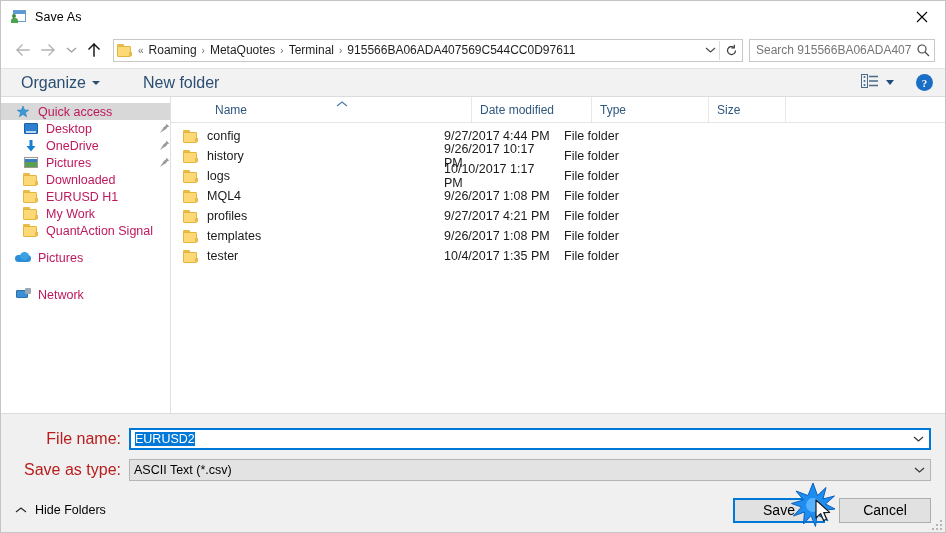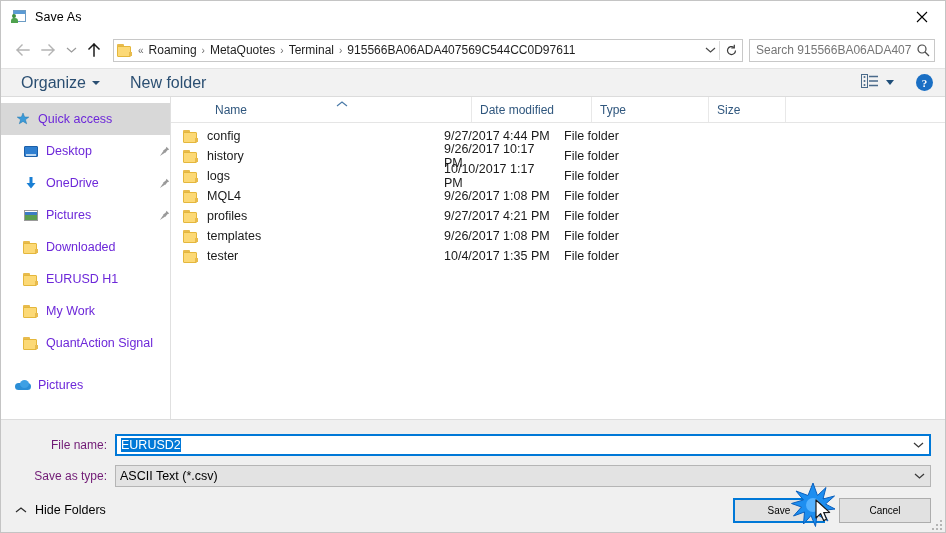--- a/index.html
+++ b/index.html
@@ -281,27 +281,27 @@
   .sidebar {
     width: 170px;
     min-width: 170px;
     background: #ffffff;
     border-right: 1px solid #e0e0e0;
     padding-top: 6px;
     box-sizing: border-box;
     overflow: hidden;
   }
   .nav-item {
-    height: 32px;
+    height: 17px;
     display: flex;
     align-items: center;
     padding-right: 0;
     box-sizing: border-box;
     font-size: 12.5px;
-    color: #6d28d9;
+    color: #be185d;
     white-space: nowrap;
   }
   .nav-item.selected { background: #d8d8d8; }
   .nav-item .ico {
     width: 16px; height: 16px;
     margin-right: 7px;
     flex: none;
     display: flex;
     align-items: center;
     justify-content: center;
@@ -469,25 +469,25 @@
     min-height: 0;
   }
   .form-row {
     display: flex;
     align-items: center;
     height: 26px;
     margin-bottom: 5px;
     padding-right: 14px;
   }
   .form-label {
-    width: 114px;
+    width: 128px;
     text-align: right;
     padding-right: 8px;
-    font-size: 12px;
-    color: #701a75;
+    font-size: 16px;
+    color: #b91c1c;
     flex: none;
     box-sizing: border-box;
   }
   .combo {
     flex: 1 1 auto;
     height: 22px;
     display: flex;
     align-items: center;
     box-sizing: border-box;
     background: #ffffff;
@@ -538,21 +538,21 @@
     margin-right: 8px;
     margin-left: 4px;
     display: flex;
   }
   .footer-spacer { flex: 1 1 auto; }
   .btn {
     width: 92px;
     height: 25px;
     background: #e1e1e1;
     border: 1px solid #adadad;
-    font-size: 10px;
+    font-size: 14px;
     color: #000;
     display: flex;
     align-items: center;
     justify-content: center;
     box-sizing: border-box;
     position: relative;
   }
   .btn.default {
     border: 2px solid #0078d7;
     background: #e1e1e1;
@@ -669,21 +669,21 @@
         </svg>
       </div>
     </div>
   </div>
 
   <div class="cmdbar">
     <div class="cmd-item">
       <span>Organize</span>
       <span class="caret"></span>
     </div>
-    <div class="cmd-item" style="margin-left:18px">
+    <div class="cmd-item" style="margin-left:31px">
       <span>New folder</span>
     </div>
     <div class="cmd-spacer"></div>
     <div class="view-btn">
       <span>
         <svg width="18" height="14" viewBox="0 0 18 14">
           <rect x="0.5" y="0.5" width="6" height="13" fill="none" stroke="#4a6a8a" stroke-width="1"></rect>
           <circle cx="3.5" cy="3" r="1" fill="#4a6a8a"></circle>
           <circle cx="3.5" cy="7" r="1" fill="#4a6a8a"></circle>
           <circle cx="3.5" cy="11" r="1" fill="#4a6a8a"></circle>

